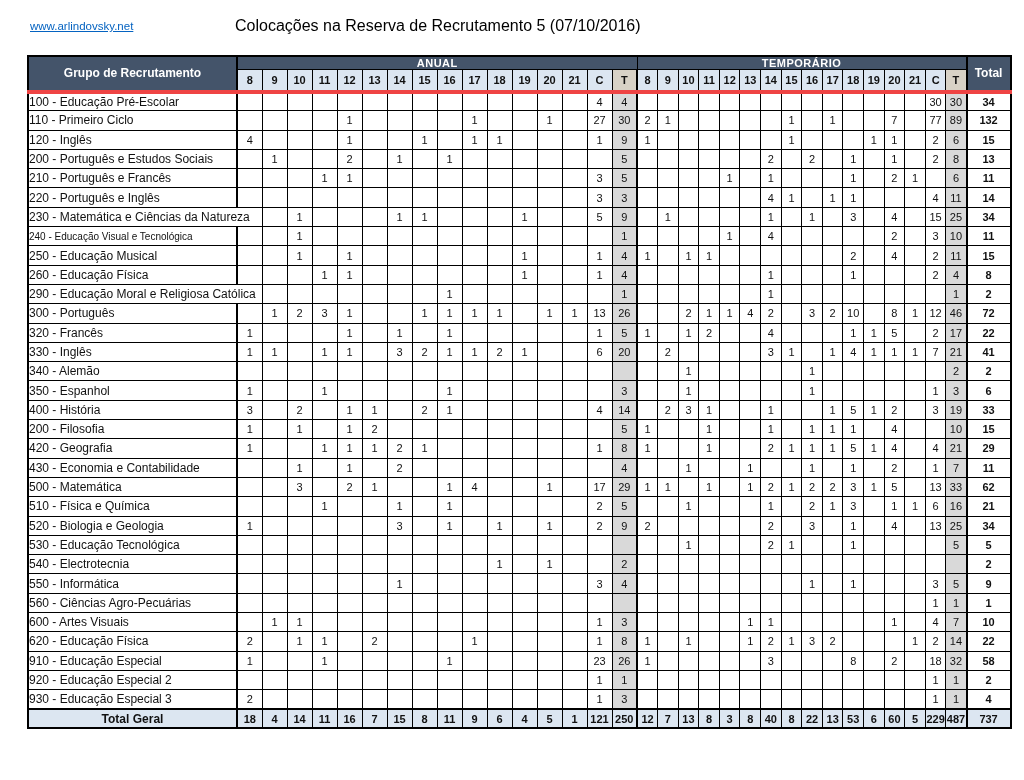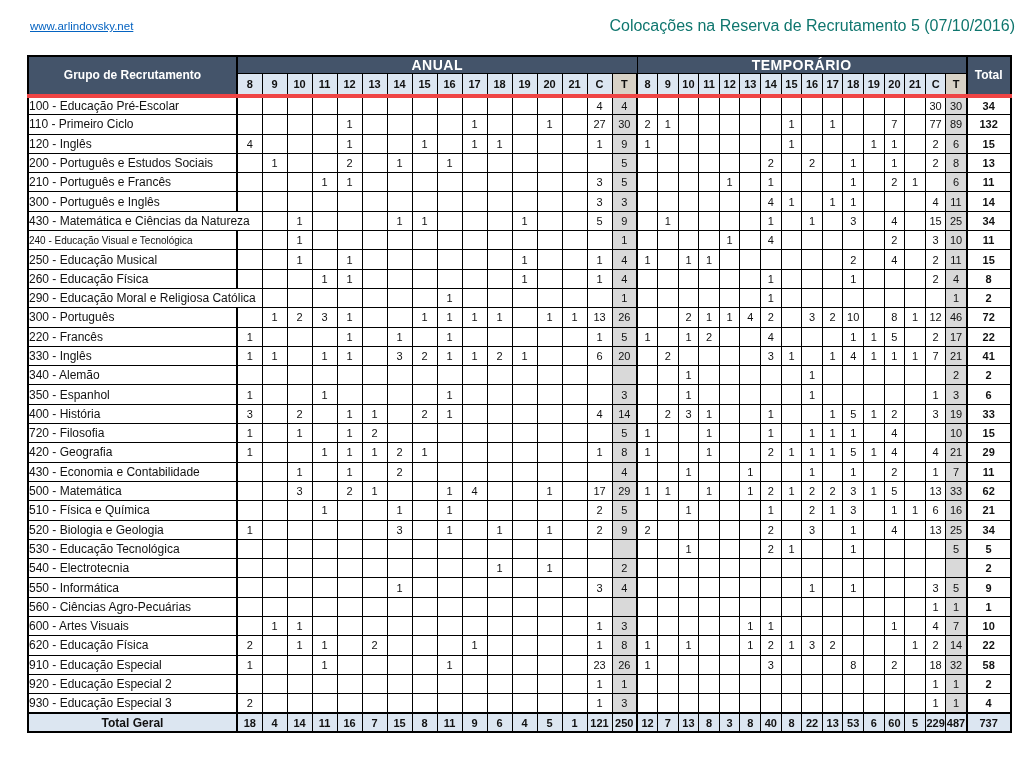--- a/index.html
+++ b/index.html
@@ -5,29 +5,29 @@
   :root{
     --header-bg:#44546A; --subheader-bg:#DCE6F1; --t-header-bg:#D8D2C6;
     --t-col-bg:#D9D9D9; --total-row-bg:#DCE6F1; --link-color:#0563C1;
   }
   *{margin:0;padding:0;box-sizing:border-box;}
   html,body{width:1024px;height:780px;background:#ffffff;overflow:hidden;
     font-family:"Liberation Sans","DejaVu Sans",sans-serif;}
   #page{position:relative;width:1024px;height:780px;background:#fff;}
   #site-link{position:absolute;left:30px;top:20px;font-size:11.5px;
     color:var(--link-color);text-decoration:underline;cursor:pointer;}
-  #page-title{position:absolute;left:235px;top:17px;width:780px;text-align:right;
-    font-size:16px;color:#0f766e;}
+  #page-title{position:absolute;left:235px;top:17px;width:780px;text-align:left;
+    font-size:16px;color:#000000;}
   table{position:absolute;left:27px;top:55px;width:984px;border-collapse:collapse;
     table-layout:fixed;border:2px solid #000;}
   th,td{border:1px solid #000;overflow:visible;white-space:nowrap;
     text-align:center;vertical-align:middle;padding:0;}
   thead th{background:var(--header-bg);color:#fff;font-weight:bold;}
   th.corner{font-size:12px;height:16px;}
-  th.group{font-size:14px;letter-spacing:.5px;}
+  th.group{font-size:11px;letter-spacing:.5px;}
   th.total-h{font-size:12px;}
   tr.h2 th{height:22px;background:var(--subheader-bg);color:#111;font-size:11px;}
   tr.h2 th.t-h{background:var(--t-header-bg);}
   thead tr:last-child th, thead th[rowspan]{border-bottom:4px solid #ef4444;}
   td{height:19.3px;font-size:11px;color:#111;background:#fff;}
   td.name{text-align:left;font-size:12px;}
   td.name.small{font-size:10px;}
   tr.ovf td.name{border-right-style:hidden;}
   .gsep{border-right:2px solid #000;}
   td.tcol{background:var(--t-col-bg);}
@@ -296,21 +296,21 @@
           <td></td>
           <td>1</td>
           <td></td>
           <td>2</td>
           <td>1</td>
           <td></td>
           <td class="gsep tcol">6</td>
           <td class="total">11</td>
         </tr>
         <tr>
-          <td class="name gsep">300 - Português e Inglês</td>
+          <td class="name gsep">220 - Português e Inglês</td>
           <td></td>
           <td></td>
           <td></td>
           <td></td>
           <td></td>
           <td></td>
           <td></td>
           <td></td>
           <td></td>
           <td></td>
@@ -332,21 +332,21 @@
           <td>1</td>
           <td>1</td>
           <td></td>
           <td></td>
           <td></td>
           <td>4</td>
           <td class="gsep tcol">11</td>
           <td class="total">14</td>
         </tr>
         <tr class="ovf">
-          <td class="name gsep">430 - Matemática e Ciências da Natureza</td>
+          <td class="name gsep">230 - Matemática e Ciências da Natureza</td>
           <td></td>
           <td></td>
           <td>1</td>
           <td></td>
           <td></td>
           <td></td>
           <td>1</td>
           <td>1</td>
           <td></td>
           <td></td>
@@ -548,21 +548,21 @@
           <td>2</td>
           <td>10</td>
           <td></td>
           <td>8</td>
           <td>1</td>
           <td>12</td>
           <td class="gsep tcol">46</td>
           <td class="total">72</td>
         </tr>
         <tr>
-          <td class="name gsep">220 - Francês</td>
+          <td class="name gsep">320 - Francês</td>
           <td>1</td>
           <td></td>
           <td></td>
           <td></td>
           <td>1</td>
           <td></td>
           <td>1</td>
           <td></td>
           <td>1</td>
           <td></td>
@@ -728,21 +728,21 @@
           <td>1</td>
           <td>5</td>
           <td>1</td>
           <td>2</td>
           <td></td>
           <td>3</td>
           <td class="gsep tcol">19</td>
           <td class="total">33</td>
         </tr>
         <tr>
-          <td class="name gsep">720 - Filosofia</td>
+          <td class="name gsep">200 - Filosofia</td>
           <td>1</td>
           <td></td>
           <td>1</td>
           <td></td>
           <td>1</td>
           <td>2</td>
           <td></td>
           <td></td>
           <td></td>
           <td></td>

